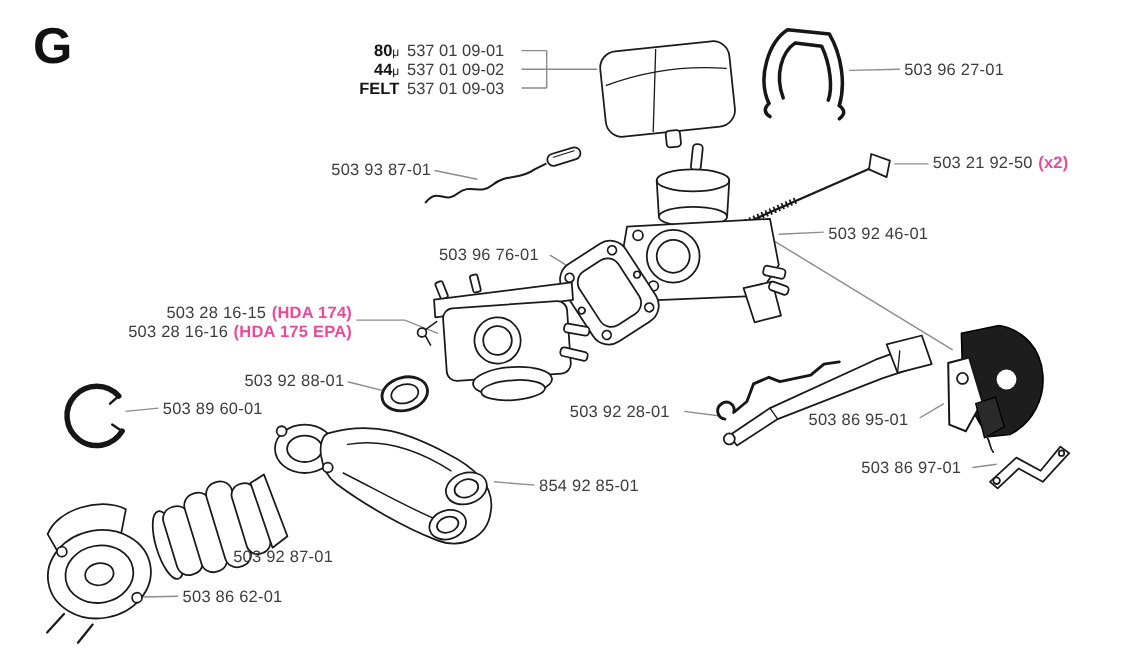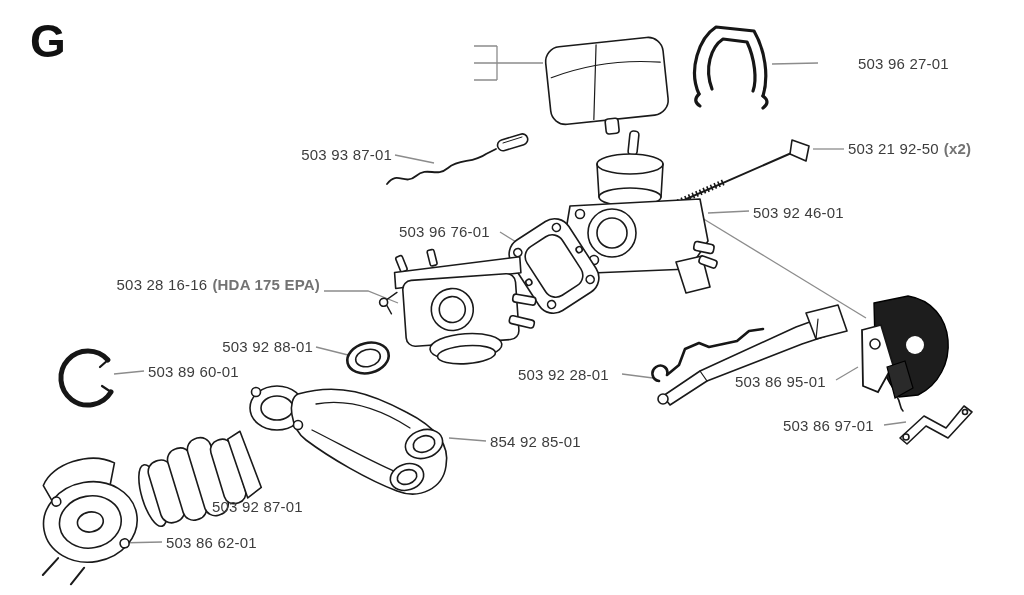--- a/index.html
+++ b/index.html
@@ -2,21 +2,21 @@
 <html><head>
 <meta charset="utf-8">
 <style>
   html,body{margin:0;padding:0;background:#fff;}
   #stage{position:relative;width:1024px;height:595px;background:#ffffff;overflow:hidden;
          font-family:"Liberation Sans",sans-serif;}
   #diagram-svg{position:absolute;left:0;top:0;}
   .p{fill:#ffffff;stroke:#1a1a1a;stroke-width:1.6;stroke-linejoin:round;}
   .w{fill:none;stroke:#1a1a1a;stroke-linecap:round;}
   .lbl{position:absolute;font-size:15px;color:#3d3d3d;white-space:nowrap;letter-spacing:.2px;}
-  .lbl b{color:#737373;font-weight:700;margin-left:5px;}
+  .lbl b{color:#ec4899;font-weight:700;margin-left:5px;}
   .section-letter{position:absolute;left:30px;top:14px;font-size:46px;font-weight:700;color:#111;}
   .filter-block{position:absolute;right:554px;top:38px;}
   .filter-row{display:flex;justify-content:flex-end;align-items:baseline;height:17px;
               font-size:15px;color:#3d3d3d;}
   .fprefix{display:inline-block;width:48px;text-align:right;font-weight:700;color:#141414;}
   .mu{font-size:11px;font-weight:400;}
   .fnum{display:inline-block;width:100px;margin-left:7px;text-align:left;}
 </style>
 </head>
 <body>
@@ -179,22 +179,36 @@
 
     <g>
       <path class="p" d="M900,438 L924,416 L946,428 L964,406 L972,412 L948,438 L926,426 L907,444 Z"></path>
       <circle class="p" cx="906" cy="437" r="3"></circle>
       <circle class="p" cx="965" cy="412" r="2.5"></circle>
     </g>
   </svg>
 
   <div class="section-letter">G</div>
 
-
-  <div class="lbl" style="left:858px;top:55px">
+  <div class="filter-block">
+    <div class="filter-row">
+      <span class="fprefix"><b>80</b><span class="mu">μ</span></span>
+      <span class="fnum">537 01 09-01</span>
+    </div>
+    <div class="filter-row">
+      <span class="fprefix"><b>44</b><span class="mu">μ</span></span>
+      <span class="fnum">537 01 09-02</span>
+    </div>
+    <div class="filter-row">
+      <span class="fprefix"><b>FELT</b><span class="mu"></span></span>
+      <span class="fnum">537 01 09-03</span>
+    </div>
+  </div>
+
+  <div class="lbl" style="left:822px;top:55px">
     <span>503 96 27-01</span>
   </div>
 
   <div class="lbl" style="right:632px;top:146px">
     <span>503 93 87-01</span>
   </div>
 
   <div class="lbl" style="left:848px;top:140px">
     <span>503 21 92-50</span><b>(x2)</b>
   </div>
@@ -202,20 +216,23 @@
   <div class="lbl" style="left:753px;top:204px">
     <span>503 92 46-01</span>
   </div>
 
   <div class="lbl" style="left:399px;top:223px">
     <span>503 96 76-01</span>
   </div>
 
   <div class="lbl" style="right:704px;top:276px;text-align:right">
     <div>
+      <span>503 28 16-15</span><b>(HDA 174)</b>
+    </div>
+    <div>
       <span>503 28 16-16</span><b>(HDA 175 EPA)</b>
     </div>
   </div>
 
   <div class="lbl" style="right:711px;top:338px">
     <span>503 92 88-01</span>
   </div>
 
   <div class="lbl" style="left:148px;top:363px">
     <span>503 89 60-01</span>

